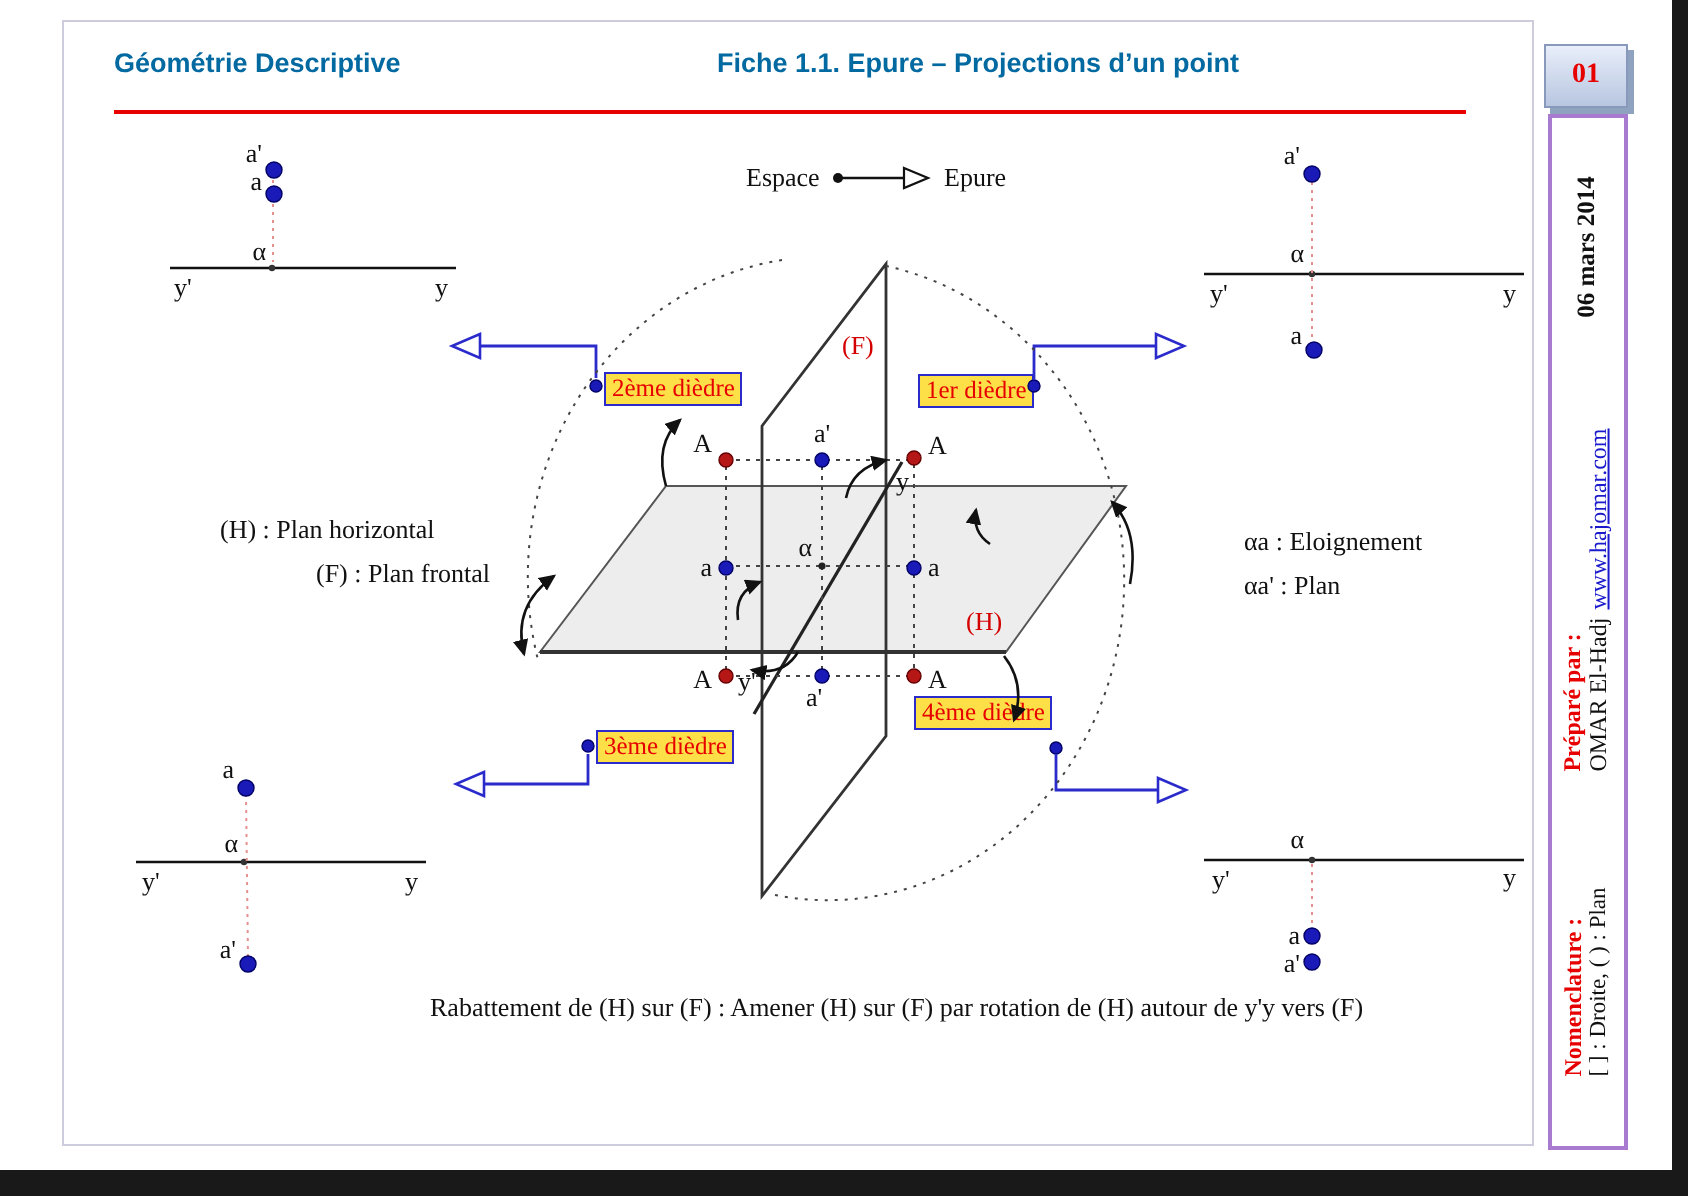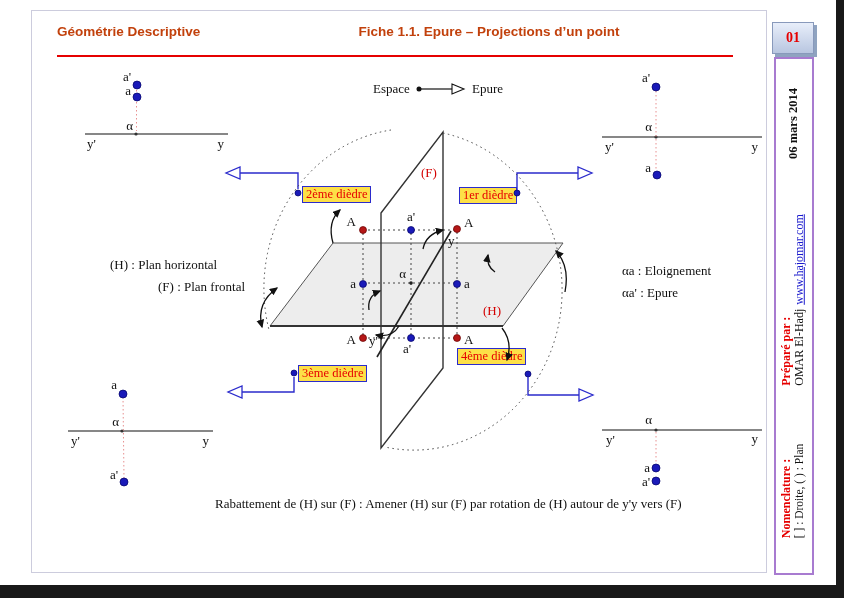--- a/index.html
+++ b/index.html
@@ -1,20 +1,20 @@
 <!DOCTYPE html>
 <html><head>
 <meta charset="utf-8">
 <style>
   html,body{margin:0;padding:0;background:#fff;}
   #page{position:relative;width:844px;height:598px;background:#fff;overflow:hidden;
         font-family:"Liberation Serif",serif;color:#111;}
   .abs{position:absolute;}
   .frame{border:1px solid #ccccdd;}
-  .hdr{font-family:"Liberation Sans",sans-serif;font-weight:bold;color:#c2410c;font-size:13.5px;white-space:nowrap;}
+  .hdr{font-family:"Liberation Sans",sans-serif;font-weight:bold;color:#0369a1;font-size:13.5px;white-space:nowrap;}
   .rule{background:#e60000;height:2px;}
   .pgnum{width:40px;height:30px;border:1px solid #8899bb;
          background:linear-gradient(#e8eefa,#b8c6e0);
          box-shadow:3px 3px 0 #8fa3c0;
          display:flex;align-items:center;justify-content:center;
          color:#e60000;font-weight:bold;font-size:14px;}
   .sidebar{border:2px solid #a87bd0;background:#fff;}
   .rotwrap{display:flex;align-items:center;justify-content:center;}
   .rot{transform:rotate(-90deg);white-space:nowrap;line-height:13px;font-size:12px;}
   .red{color:#e60000;font-weight:bold;}
@@ -65,21 +65,21 @@
   <div class="abs rotwrap" style="left:774px;top:410px;width:38px;height:161px;">
     <div class="rot" style="font-size:11.5px;">
       <div class="red" style="font-size:12px;">Nomenclature :</div>
       <div>[ ] : Droite, ( ) : Plan</div>
     </div>
   </div>
 
   <div class="abs legend" style="left:110px;top:257px;">(H) : Plan horizontal</div>
   <div class="abs legend" style="left:110px;top:279px;margin-left:48px;">(F) : Plan frontal</div>
   <div class="abs legend" style="left:622px;top:263px;">αa : Eloignement</div>
-  <div class="abs legend" style="left:622px;top:285px;">αa' : Epure</div>
+  <div class="abs legend" style="left:622px;top:285px;">αa' : Plan</div>
 
   <div class="abs diedre" style="left:302px;top:186px;">2ème dièdre</div>
   <div class="abs diedre" style="left:459px;top:187px;">1er dièdre</div>
   <div class="abs diedre" style="left:298px;top:365px;">3ème dièdre</div>
   <div class="abs diedre" style="left:457px;top:348px;text-align:center;">4ème dièdre</div>
 
   <div class="abs foot" style="left:215px;top:496px;">Rabattement  de (H) sur (F) : Amener (H) sur (F) par rotation de (H) autour de y'y vers (F)</div>
 
   <svg class="abs" style="left:0;top:0;" width="844" height="598" viewBox="0 0 844 598">
     <defs>

